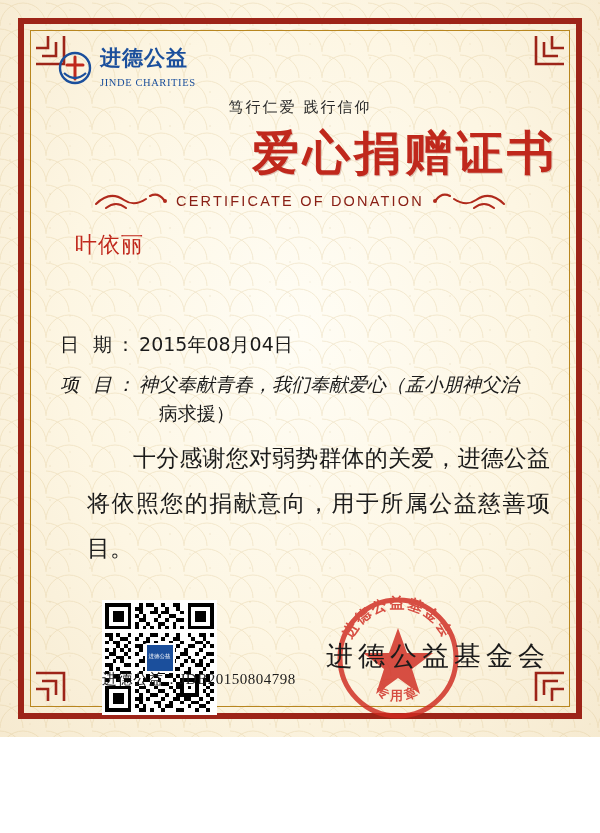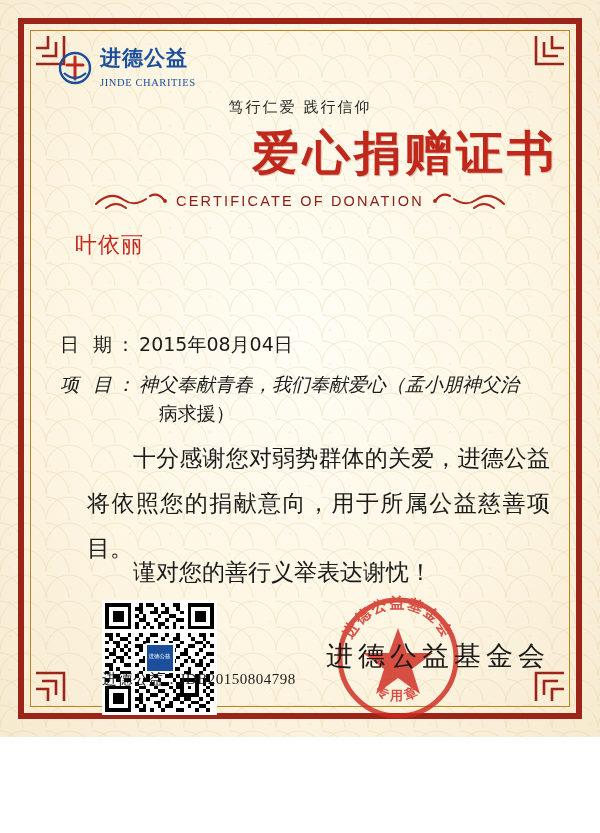--- a/index.html
+++ b/index.html
@@ -343,21 +343,20 @@
     </div>
 
     <div class="field project">
       <span class="project-wrap">
         <span class="label">项 目：</span><span class="value">神父奉献青春，我们奉献爱心（孟小朋神父治</span>
       </span>
       <span class="project-indent">病求援）</span>
     </div>
 
     <div class="paragraph p1">十分感谢您对弱势群体的关爱，进德公益将依照您的捐献意向，用于所属公益慈善项目。</div>
-    <div class="paragraph p2">谨对您的善行义举表达谢忱！</div>
 
     <div class="qr">
       <svg width="109" height="109" viewBox="0 0 29 29" shape-rendering="crispEdges">
         <rect width="29" height="29" fill="#ffffff"></rect>
         <g fill="#000000">
 
           <path d="M0 0h7v7h-7z"></path>
             <path d="M1 1h5v5h-5z" fill="#fff"></path>
             <path d="M2 2h3v3h-3z"></path>
           <path d="M22 0h7v7h-7z"></path>

